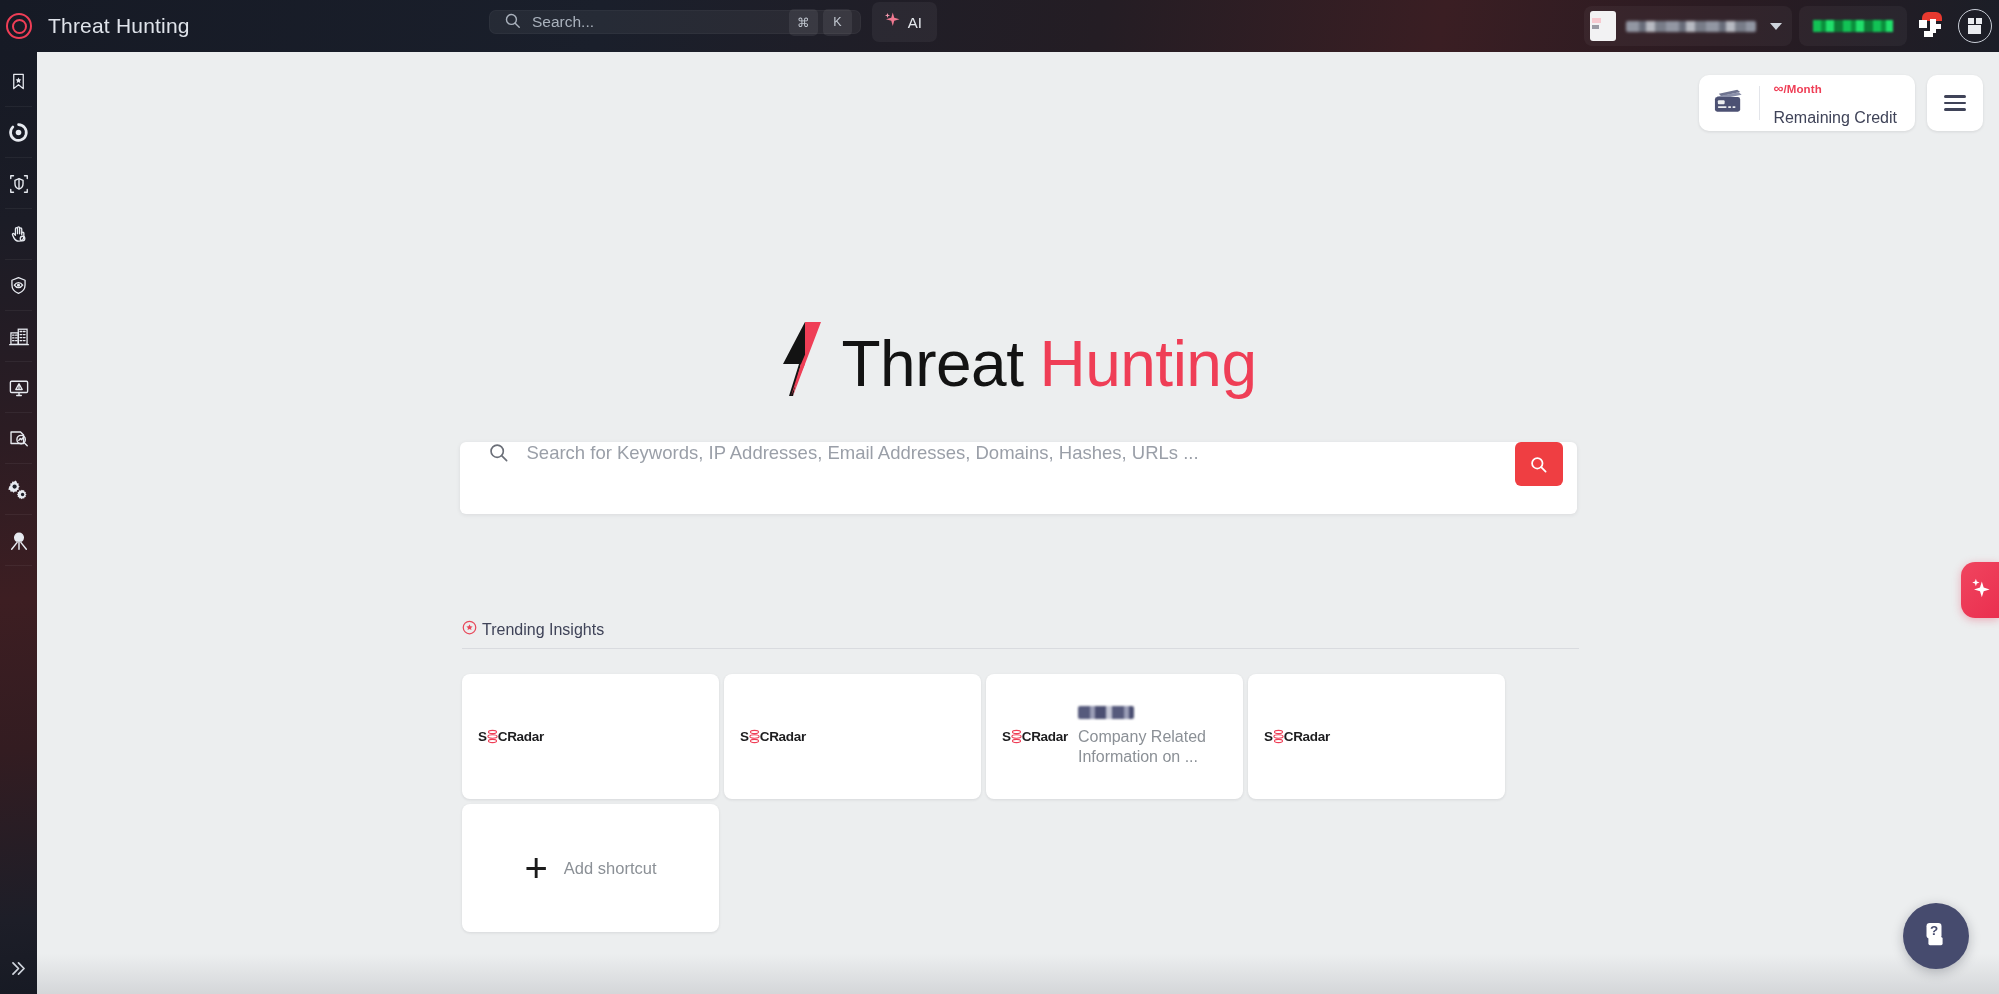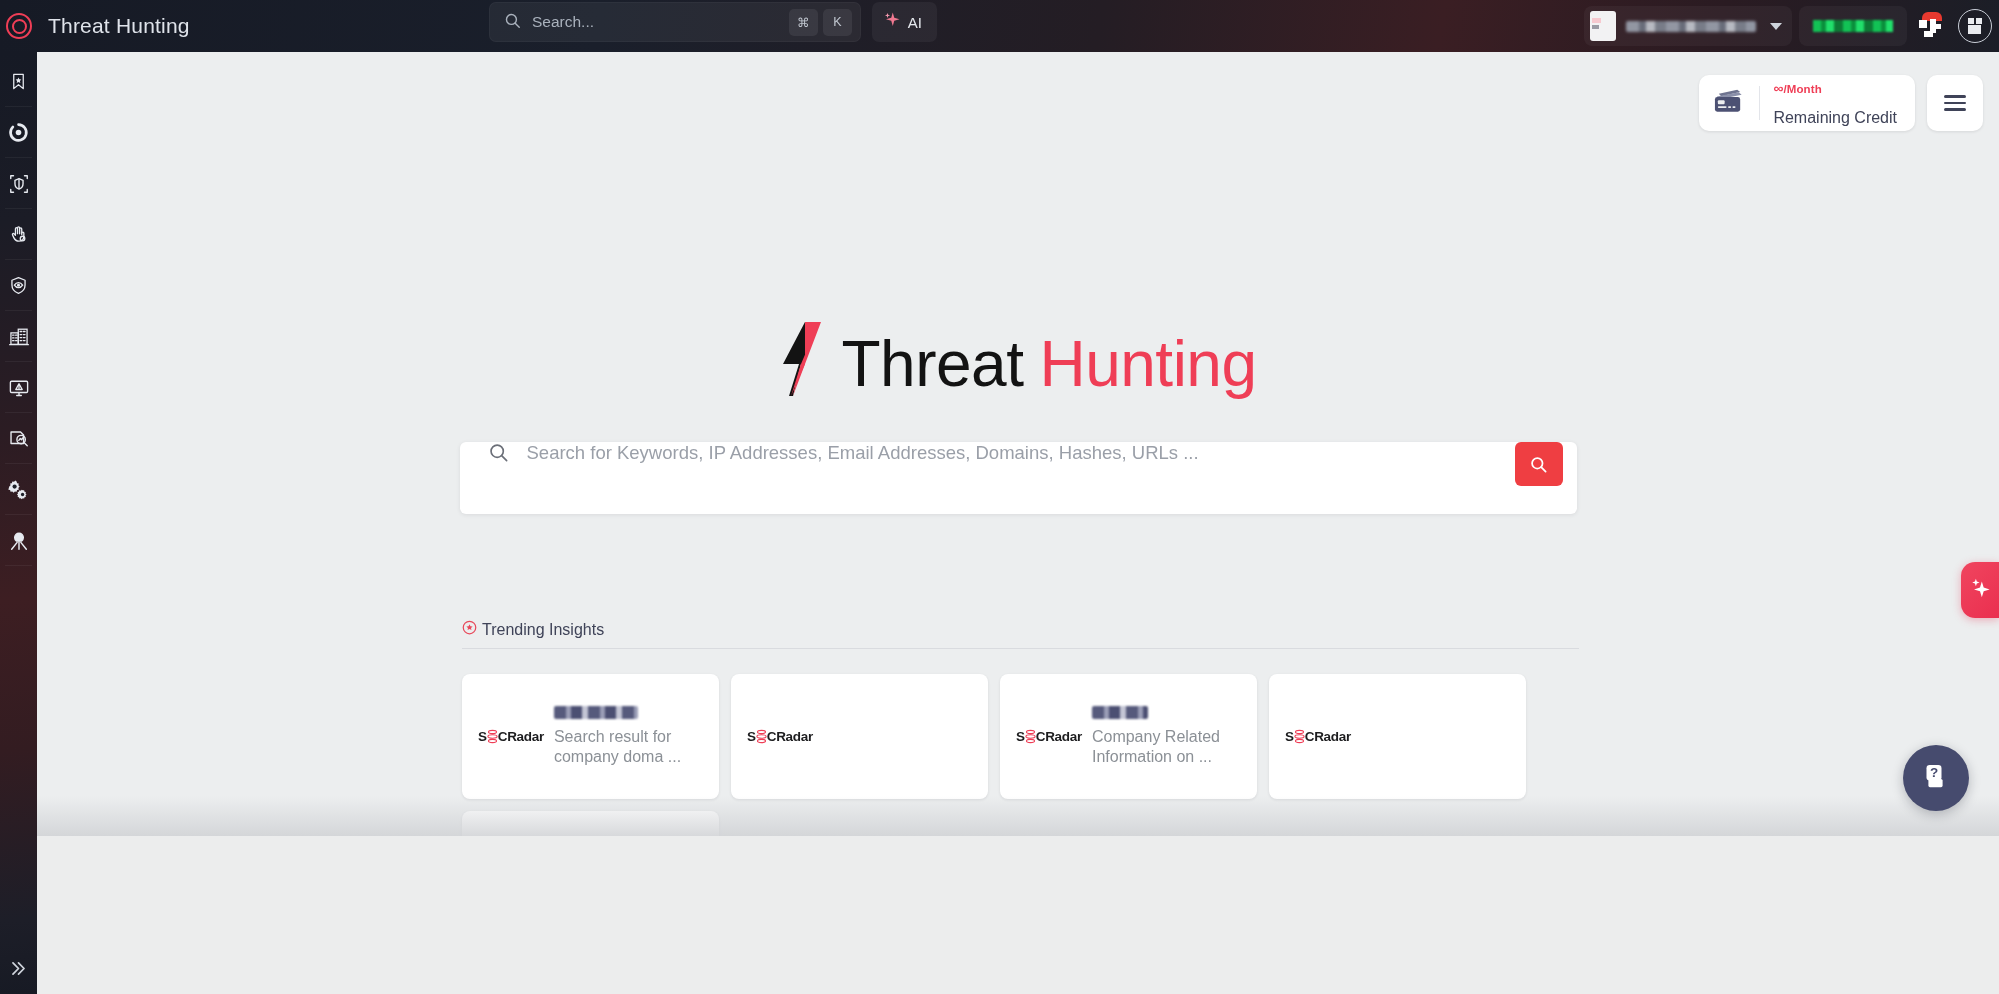--- a/index.html
+++ b/index.html
@@ -30,21 +30,21 @@
   .topbar-title {
     color: #dfe3ea; font-size: 21px; letter-spacing: .2px; font-weight: 400;
     margin-left: 10px; white-space: nowrap;
   }
 
   .top-search-wrap {
     position: absolute; left: 489px; top: 2px; width: 448px; height: 40px;
     display: flex; align-items: center;
   }
   .top-search {
-    flex: 1; height: 40px; background: rgba(255,255,255,0.055);
+    flex: 1; height: 24px; background: rgba(255,255,255,0.055);
     border-radius: 7px; display: flex; align-items: center; padding: 0 8px 0 14px;
     border: 1px solid rgba(255,255,255,0.035);
   }
   .top-search .ph { color: #aab2bd; font-size: 15.5px; margin-left: 11px; flex:1; }
   .kbd {
     width: 29px; height: 27px; border-radius: 5px; background: rgba(255,255,255,0.075);
     color: #c2c8d1; font-size: 12.5px; display:flex; align-items:center; justify-content:center;
     margin-left: 5px;
   }
   .ai-chip {
@@ -106,21 +106,21 @@
     background: rgba(255,255,255,0.055);
   }
   .sb-item svg { display:block; }
   .sb-expand {
     position: absolute; bottom: 8px; left: 0; width: 37px; height: 36px;
     display:flex; align-items:center; justify-content:center; color:#cfd4dc; font-size:18px;
   }
 
   
   .main {
-    position: absolute; left: 37px; top: 52px; width: 1962px; height: 784px;
+    position: absolute; left: 37px; top: 52px; width: 1962px; height: 942px;
     background: #eceeef; overflow: hidden;
   }
   .main::after{
     content:""; position:absolute; left:0; right:0; bottom:0; height:40px;
     background: linear-gradient(180deg, rgba(215,216,219,0) 0%, rgba(208,210,213,.85) 100%);
     pointer-events:none;
   }
 
   
   .credit-row {
@@ -165,21 +165,21 @@
   }
 
   
   .trending {
     position:absolute; left: 425px; top: 568px; width: 1117px;
   }
   .trending-head { display:flex; align-items:center; gap:5px; padding-bottom: 9px; }
   .trending-head .lbl { color:#3f4358; font-size:16px; }
   .trending-rule { height:1px; background:#d9dbdf; width:100%; }
 
-  .cards { display:flex; flex-wrap: wrap; gap: 12px; margin-top: 25px; }
+  .cards { display:flex; flex-wrap: wrap; gap: 5px; margin-top: 25px; }
   .card {
     width: 257px; height: 125px; background:#fff; border-radius: 8px;
     box-shadow: 0 1px 3px rgba(30,32,40,.10); display:flex; align-items:center;
     padding: 0 16px; gap: 10px; cursor:pointer;
   }
   .soc-logo { display:flex; align-items:center; flex:0 0 auto; }
   .soc-txt { font-size:13.5px; font-weight:700; color:#1d1d1f; letter-spacing:-.3px; white-space:nowrap; }
   .soc-o { position:relative; display:inline-block; width:11px; }
   .card-body { display:flex; flex-direction:column; justify-content:center; gap:2px; }
   .card-blur {
@@ -458,24 +458,20 @@
       <div class="cards">
 
         <div class="card">
           <span class="soc-logo">
             <span class="soc-txt">S<span class="soc-o"><svg width="11" height="15" viewBox="0 0 11 15" style="vertical-align:-3px">
                     <ellipse cx="5.5" cy="3" rx="4" ry="1.6" fill="none" stroke="#ef3e56" stroke-width="1.1"></ellipse>
                     <ellipse cx="5.5" cy="7.5" rx="4.6" ry="1.7" fill="none" stroke="#ef3e56" stroke-width="1.1"></ellipse>
                     <ellipse cx="5.5" cy="12" rx="4" ry="1.6" fill="none" stroke="#ef3e56" stroke-width="1.1"></ellipse>
                   </svg></span>CRadar</span>
           </span>
-          <div class="card-body">
-            <div class="card-blur" style="width:84px"></div>
-            <div class="card-desc">Search result for company doma ...</div>
-          </div>
         </div>
 
         <div class="card">
           <span class="soc-logo">
             <span class="soc-txt">S<span class="soc-o"><svg width="11" height="15" viewBox="0 0 11 15" style="vertical-align:-3px">
                     <ellipse cx="5.5" cy="3" rx="4" ry="1.6" fill="none" stroke="#ef3e56" stroke-width="1.1"></ellipse>
                     <ellipse cx="5.5" cy="7.5" rx="4.6" ry="1.7" fill="none" stroke="#ef3e56" stroke-width="1.1"></ellipse>
                     <ellipse cx="5.5" cy="12" rx="4" ry="1.6" fill="none" stroke="#ef3e56" stroke-width="1.1"></ellipse>
                   </svg></span>CRadar</span>
           </span>

